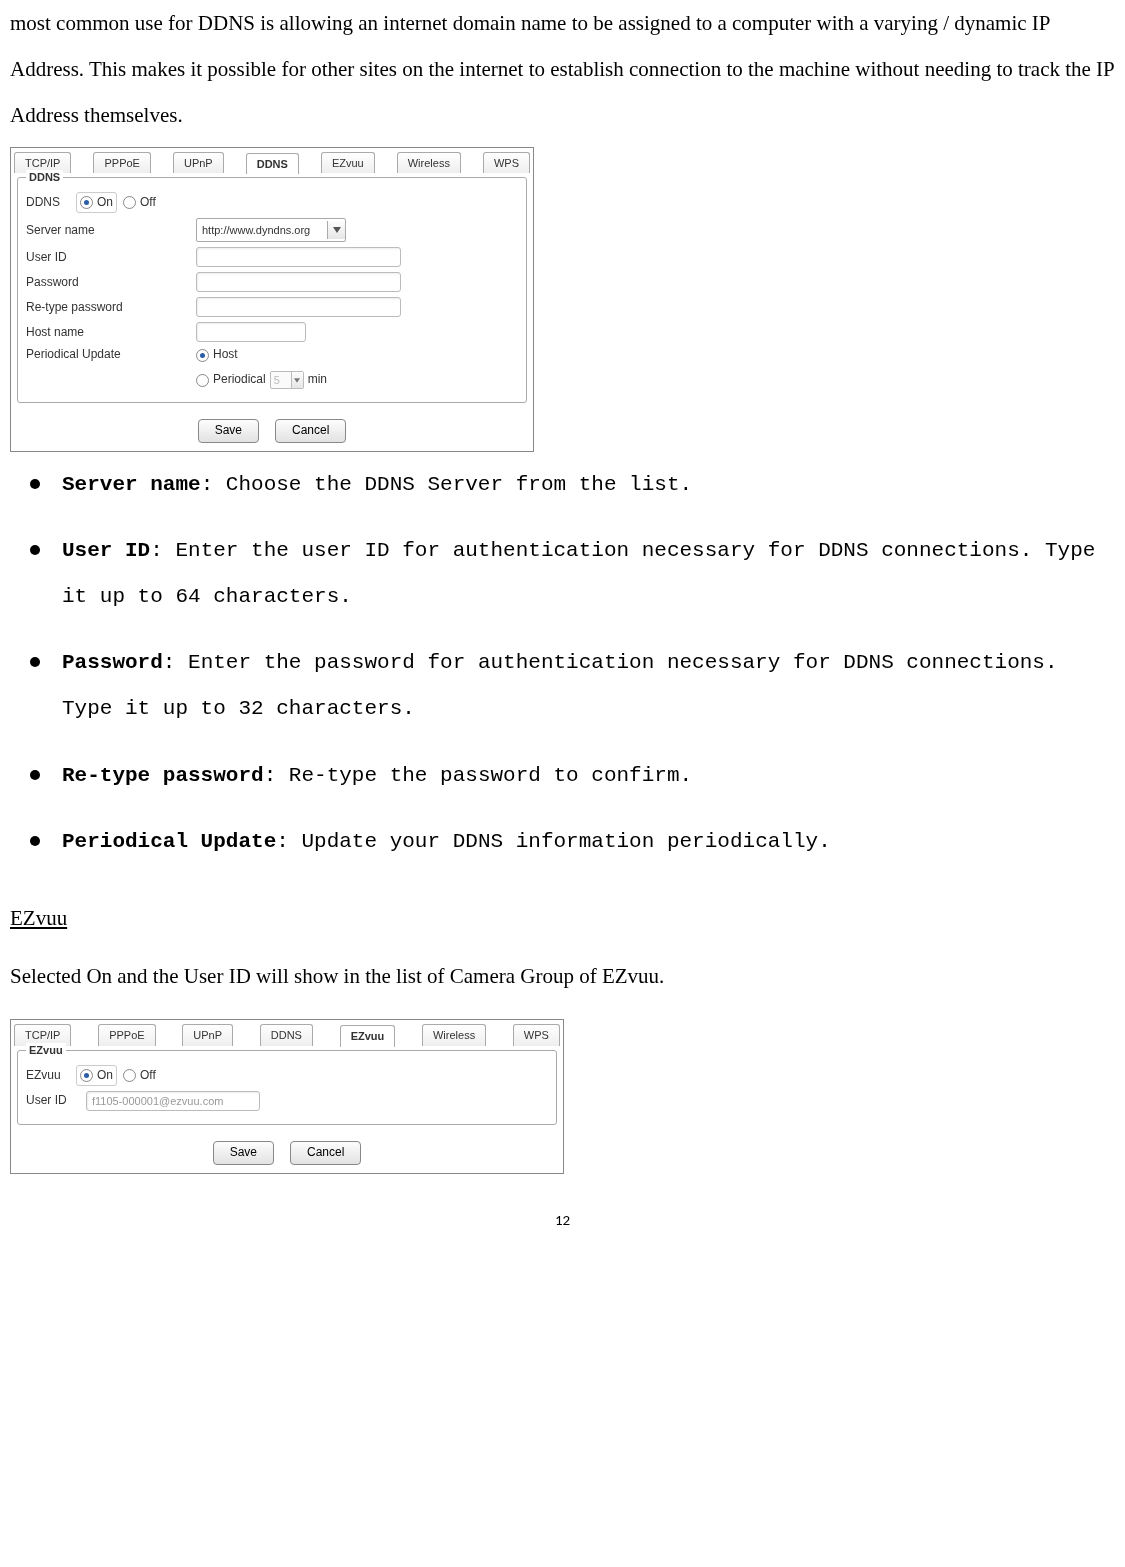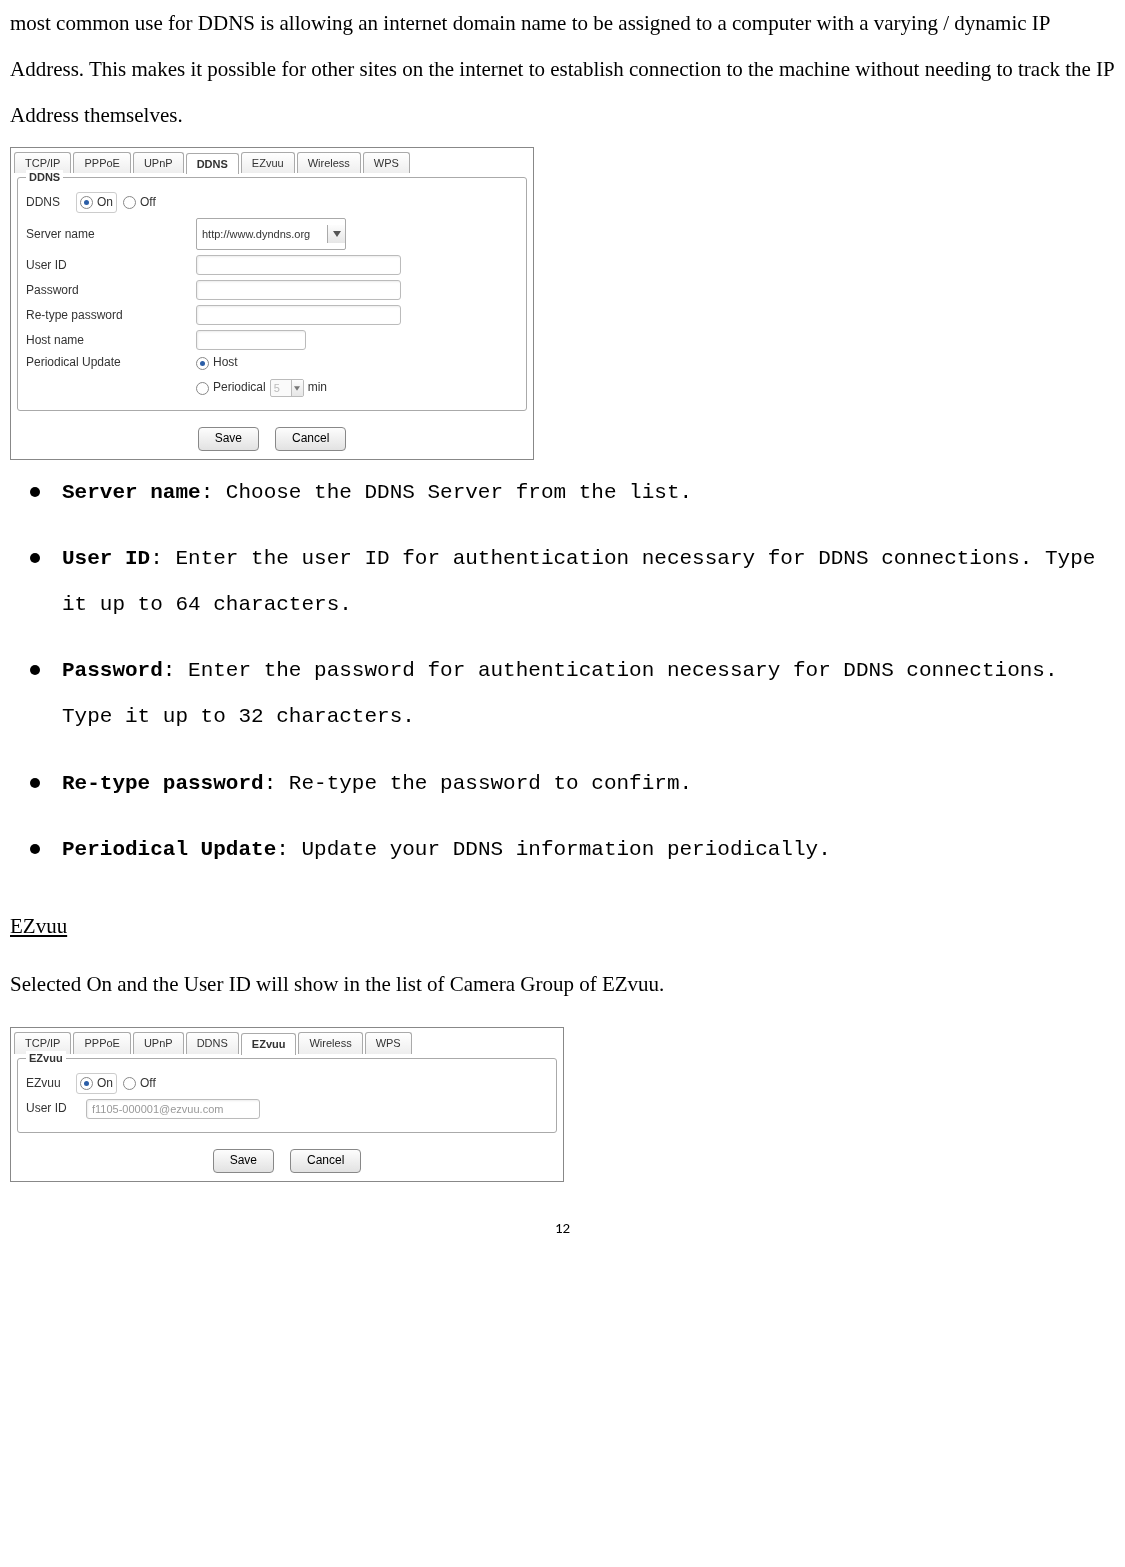--- a/index.html
+++ b/index.html
@@ -21,20 +21,21 @@
     line-height: 1.3;
     color: #333;
     background: #fff;
     margin-bottom: 6px;
   }
   .tabs {
     display: flex;
     background: #fff;
     padding: 4px 3px 0 3px;
     gap: 2px;
+    justify-content: space-between;
   }
   .tab {
     border: 1px solid #aaa;
     border-bottom: none;
     padding: 3px 10px;
     background: linear-gradient(#fff,#eee);
     border-radius: 3px 3px 0 0;
     font-size: 11px;
     cursor: pointer;
   }
@@ -97,21 +98,21 @@
     display: inline-flex;
     align-items: center;
     margin-right: 6px;
     background: #fff;
   }
   .select-ui {
     display: flex;
     align-items: center;
     border: 1px solid #aaa;
     background: #fff;
-    height: 32px;
+    height: 24px;
     width: 150px;
     border-radius: 2px;
   }
   .select-ui .sel-text {
     flex: 1;
     padding: 0 5px;
     font-size: 11px;
     white-space: nowrap;
     overflow: hidden;
   }

